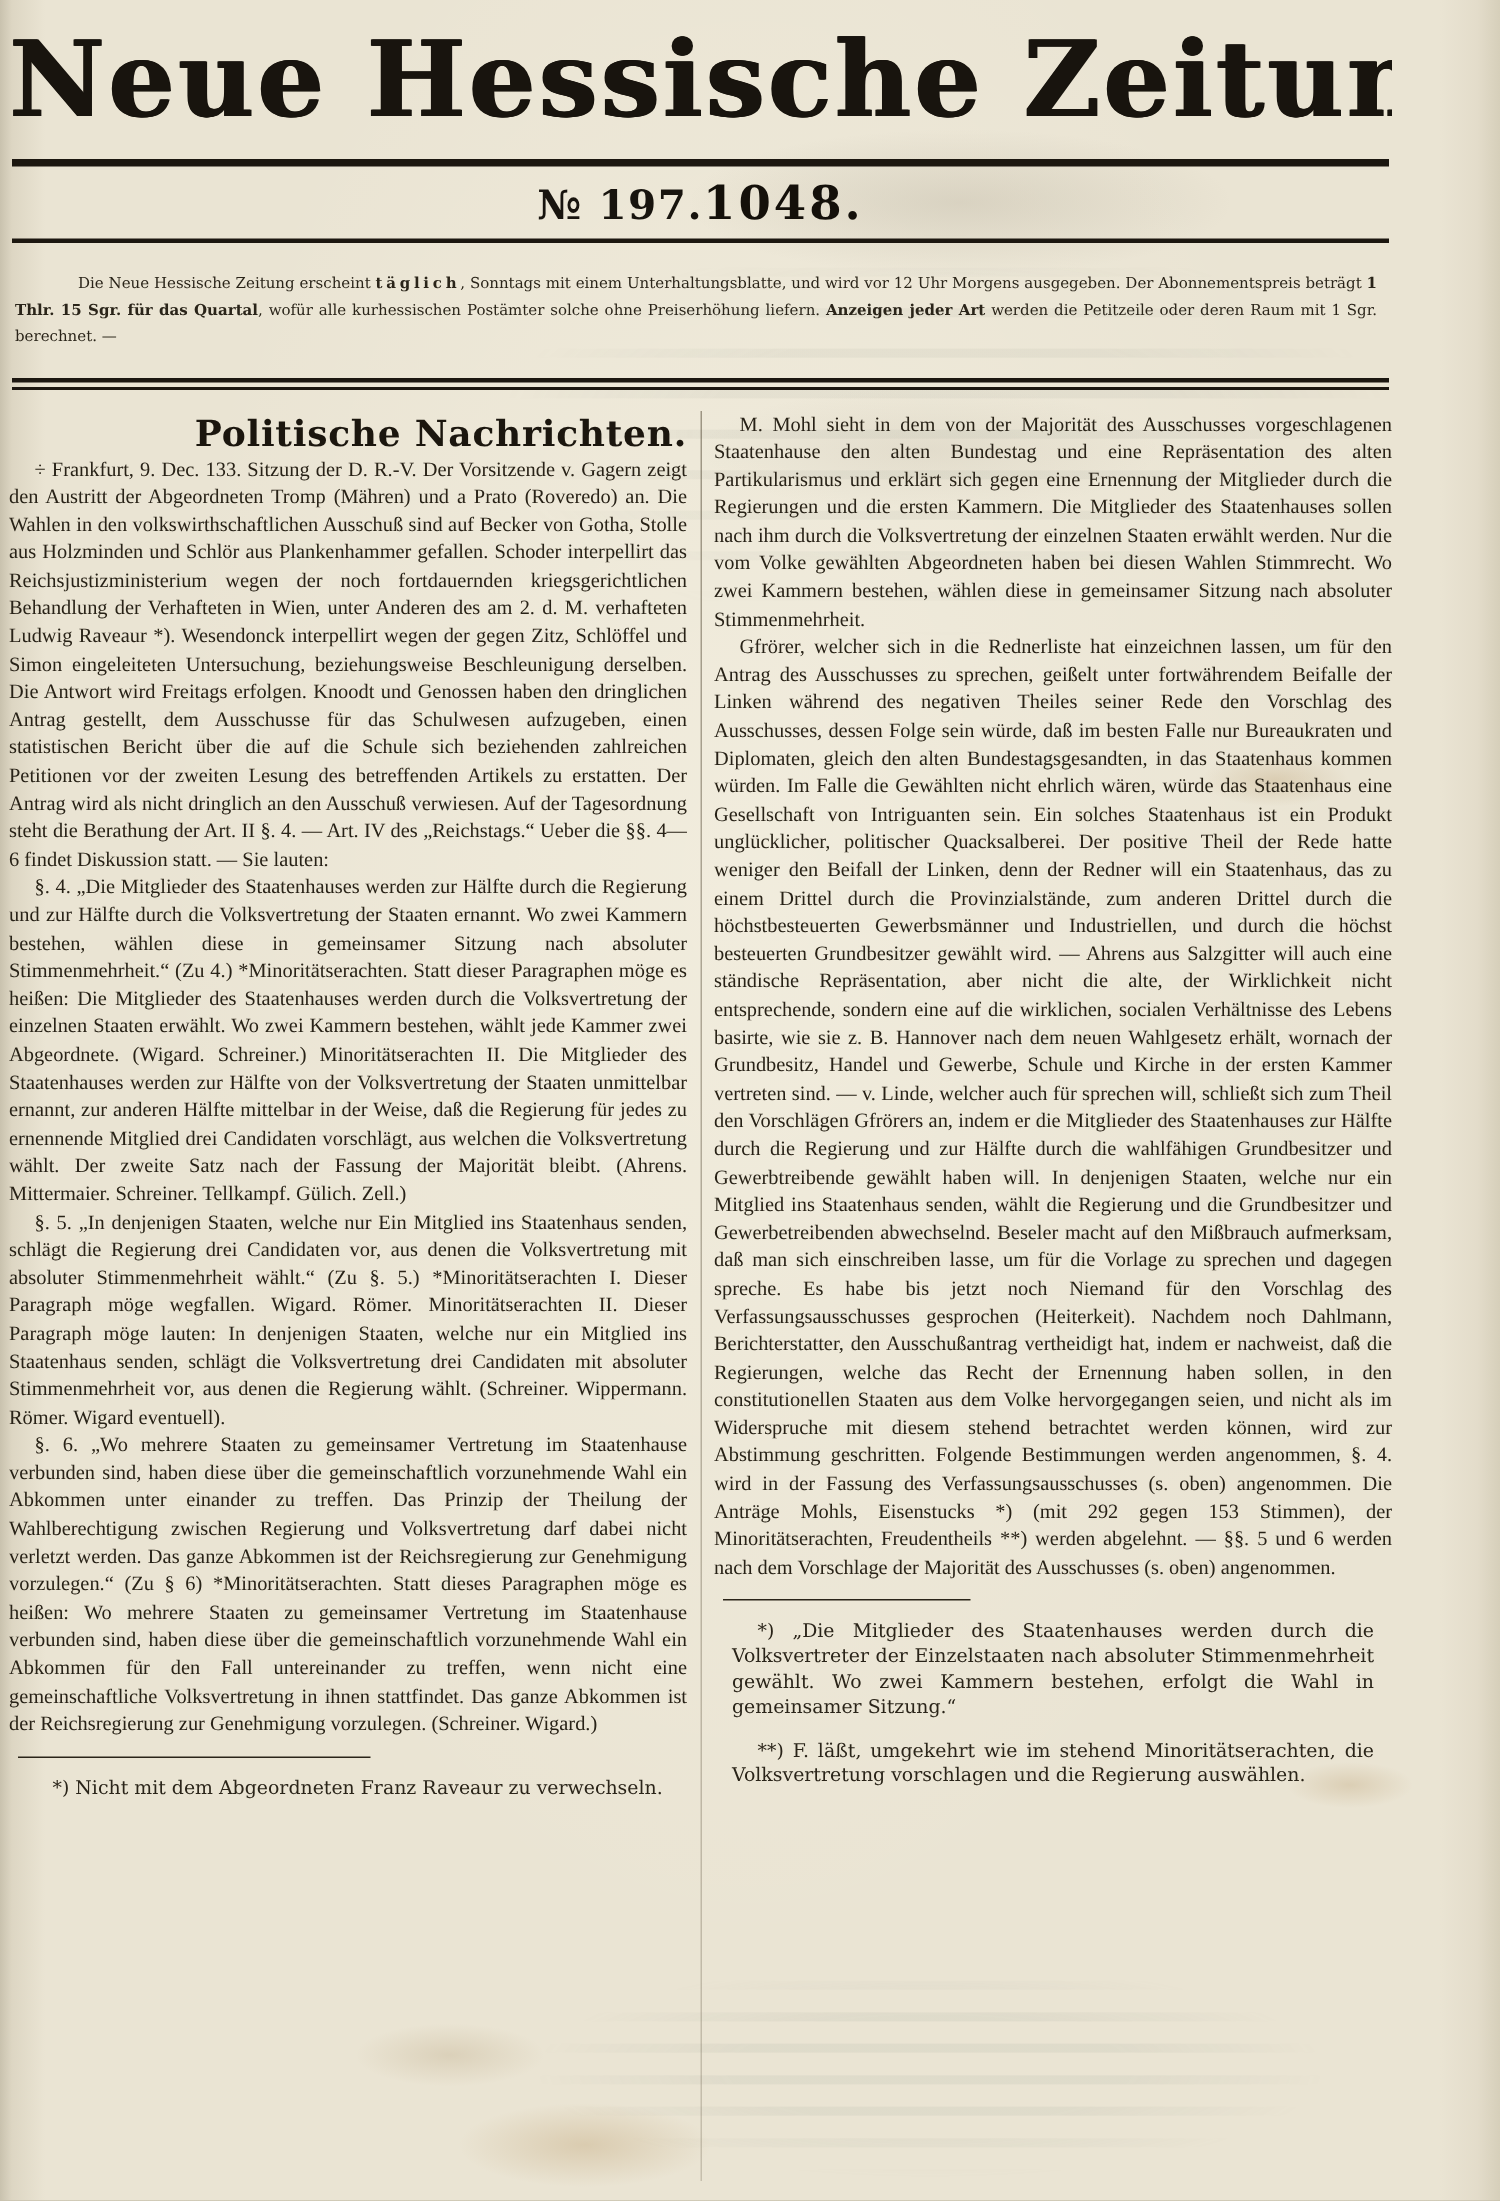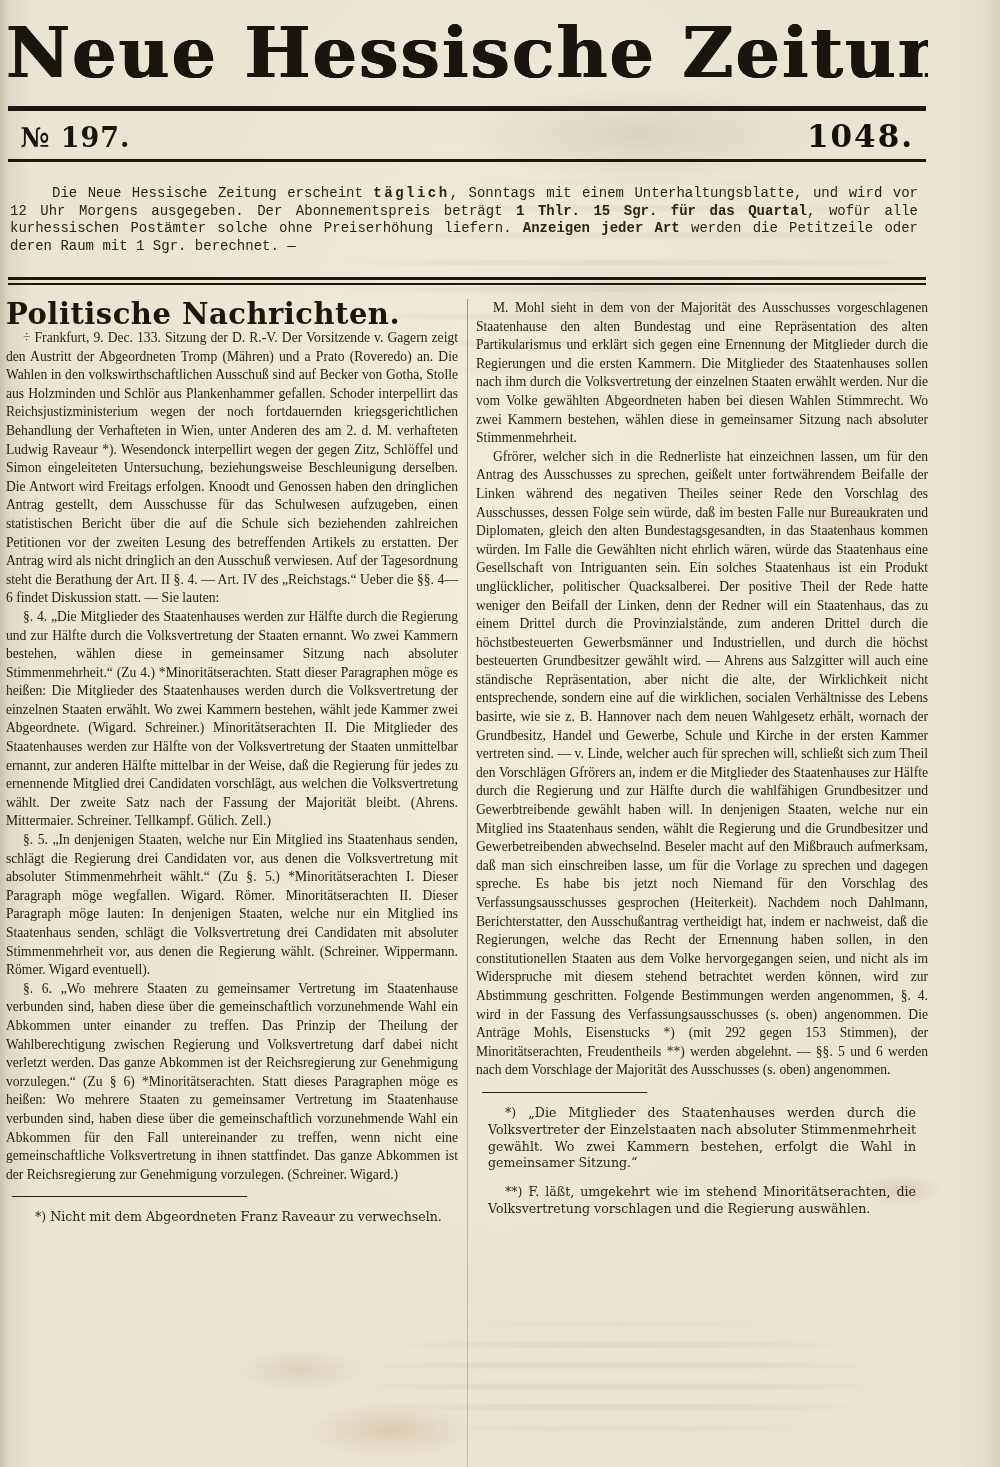--- a/index.html
+++ b/index.html
@@ -54,34 +54,33 @@
     white-space:nowrap;
     overflow:hidden;
   }
 
   .rule-thick{height:5px;background:#1c1710;margin:2px 2px 0 2px;}
   .rule-mid{height:3px;background:#1c1710;margin:0 2px;}
   .rule-double{border-top:3px solid #1c1710;border-bottom:2px solid #1c1710;height:3px;margin:0 2px;}
 
   
   .dateline{
-    display:flex;align-items:baseline;justify-content:space-between;
+    display:flex;align-items:baseline;justify-content:center;
     padding:7px 14px 5px 14px;
   }
   .issue{font-size:27px;font-weight:bold;letter-spacing:1px;color:#18140e;}
   .pubdate{font-size:21px;font-weight:bold;color:#221c12;transform:translateX(-18px);}
   .year{font-size:31px;font-weight:bold;letter-spacing:2px;color:#14100a;}
 
   
   .notice{
-    font-size:14px;line-height:17.5px;
+    font-size:10px;line-height:17.5px;
     padding:9px 10px 8px 4px;
     text-align:justify;
     color:#2a2419;
-    font-family:Liberation Mono, monospace;
   }
   .notice .ind{display:inline-block;width:42px;}
   .seg-b{font-weight:bold;}
   .seg-sp{font-weight:bold;letter-spacing:2.5px;}
 
   
   .columns{
     display:flex;
     align-items:stretch;
     padding-top:14px;
@@ -92,21 +91,21 @@
     font-size:13.6px;
     line-height:18.6px;
     text-align:justify;
     color:#282217;
   }
   .col-div{
     width:1px;background:linear-gradient(rgba(90,80,60,0.55), rgba(90,80,60,0.25));
     margin:0 8px 0 9px;
   }
   .section-title{
-    text-align:left;font-weight:bold;font-size:29px;line-height:26px;
+    text-align:right;font-weight:bold;font-size:24px;line-height:26px;
     letter-spacing:0.5px;margin:2px 0 2px 0;color:#1b160e;
   }
   .subsection-title{
     text-align:center;font-weight:bold;font-size:16px;line-height:21px;
     margin:0 0 7px 0;color:#1b160e;
   }
   .para{margin:0;text-indent:17px;font-family:Liberation Serif, serif;}
   .para.spaced{letter-spacing:2.2px;word-spacing:5px;}
   .fn-rule{width:235px;border-top:1.5px solid #2a2419;margin:12px 0 7px 6px;}
   .fn-rule.short{width:165px;}

